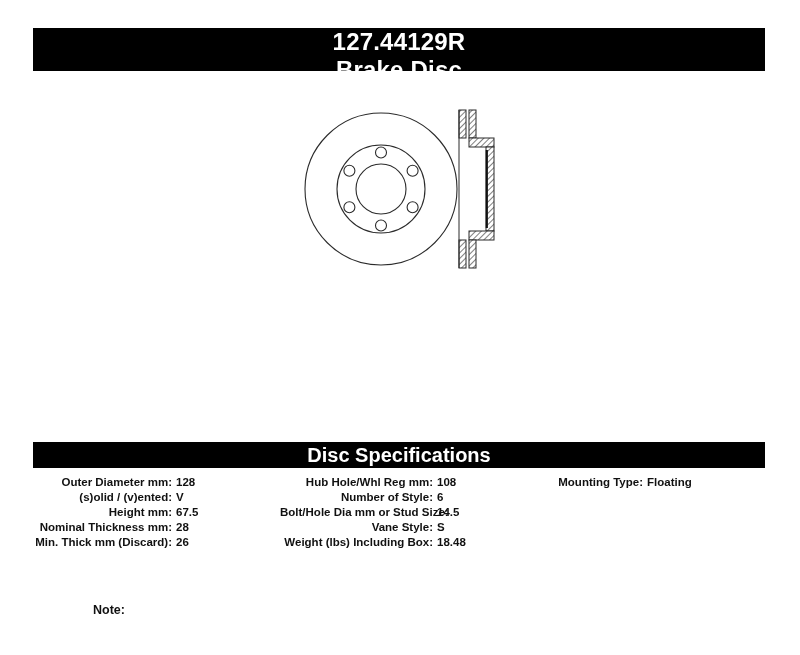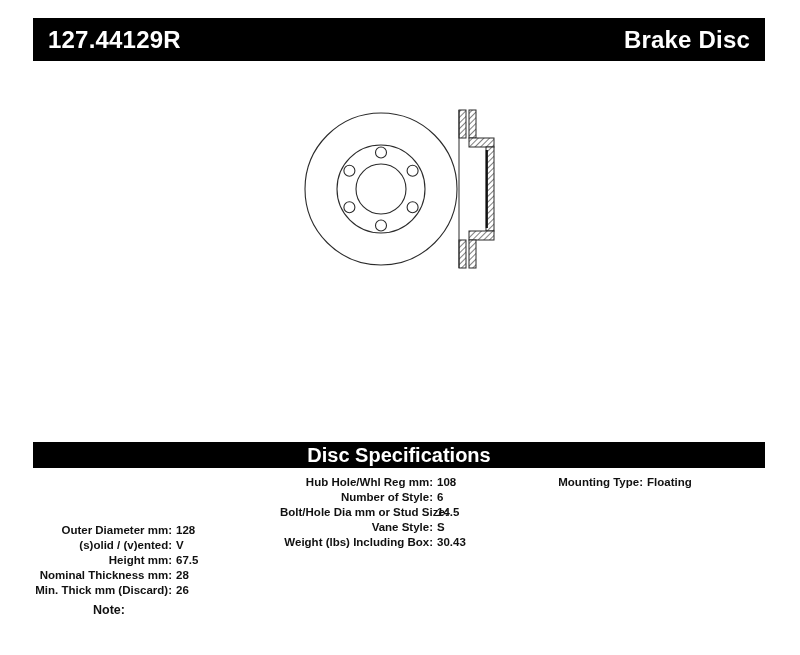--- a/index.html
+++ b/index.html
@@ -14,28 +14,29 @@
   .bar {
     position: absolute;
     left: 33px;
     width: 732px;
     background: #000000;
     color: #ffffff;
     font-weight: bold;
     box-sizing: border-box;
   }
   .top-bar {
-    top: 18px;
+    top: 28px;
     height: 43px;
     display: flex;
     justify-content: space-between;
     align-items: center;
     padding: 0 15px;
     font-size: 24px;
     letter-spacing: 0.2px;
+    flex-direction: column;
   }
   .spec-bar {
     top: 442px;
     height: 26px;
     display: flex;
     justify-content: center;
     align-items: center;
     font-size: 20px;
   }
   .drawing {
@@ -48,21 +49,21 @@
     display: flex;
     height: 15px;
     align-items: center;
     font-size: 11.5px;
     font-weight: bold;
     color: #111111;
     white-space: nowrap;
   }
   .spec-row .lbl { text-align: right; }
   .spec-row .val { margin-left: 4px; }
-  .col1 { left: 33px; margin-top: 48px; }  .col1 .lbl { width: 139px; }
+  .col1 { left: 33px; }  .col1 .lbl { width: 139px; }
   .col2 { left: 280px; } .col2 .lbl { width: 153px; }
   .col3 { left: 540px; } .col3 .lbl { width: 103px; }
   .note {
     position: absolute;
     left: 93px;
     top: 571px;
     font-size: 12.5px;
     font-weight: bold;
     color: #111111;
     margin-top: 32px;
@@ -150,21 +151,21 @@
     <div class="spec-row">
       <span class="lbl">Bolt/Hole Dia mm or Stud Size:</span>
       <span class="val">14.5</span>
     </div>
     <div class="spec-row">
       <span class="lbl">Vane Style:</span>
       <span class="val">S</span>
     </div>
     <div class="spec-row">
       <span class="lbl">Weight (lbs) Including Box:</span>
-      <span class="val">30.43</span>
+      <span class="val">18.48</span>
     </div>
   </div>
 
   <div class="spec-col col3">
     <div class="spec-row">
       <span class="lbl">Mounting Type:</span>
       <span class="val">Floating</span>
     </div>
   </div>
 

